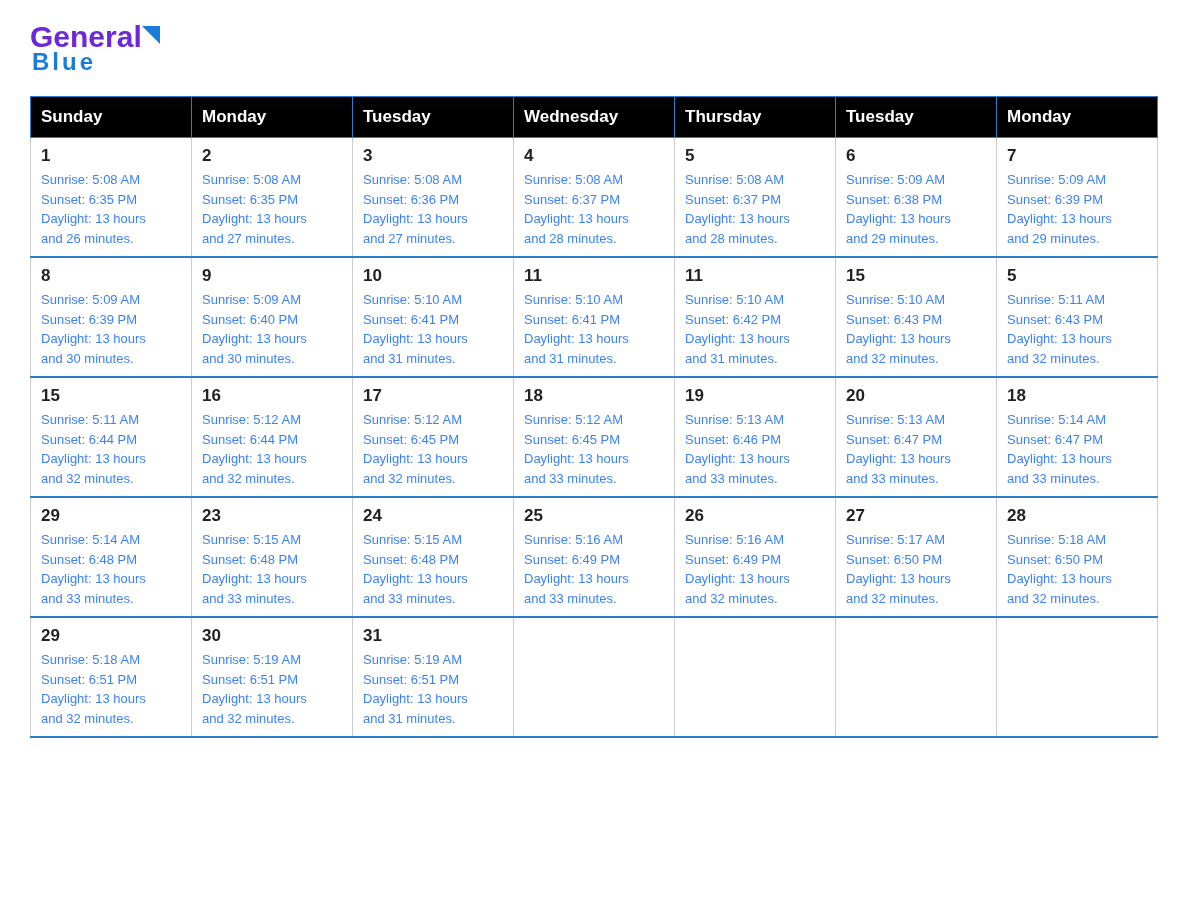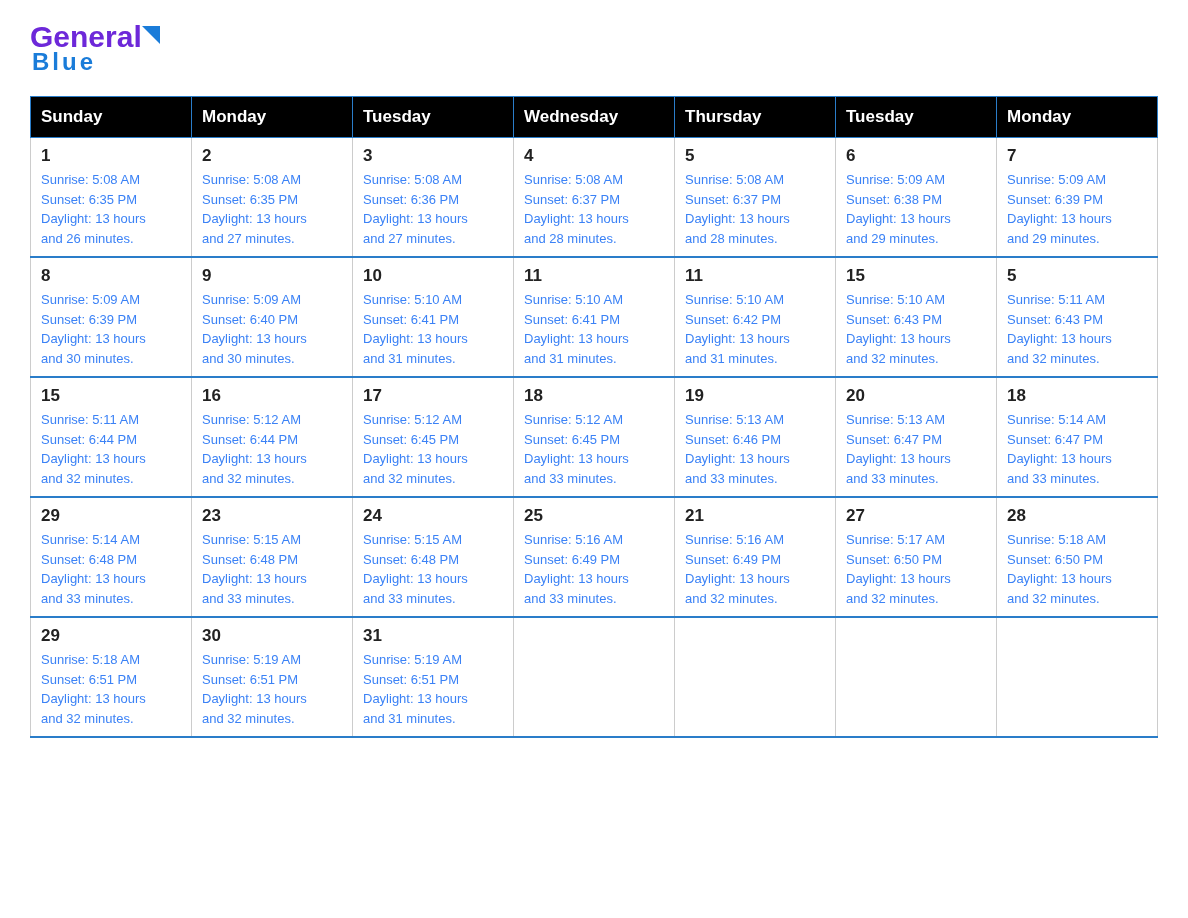--- a/index.html
+++ b/index.html
@@ -229,21 +229,21 @@
         </td>
         <td>
           <div class="day-number">24</div>
           <div class="day-info">Sunrise: 5:15 AM<br>Sunset: 6:48 PM<br>Daylight: 13 hours<br>and 33 minutes.</div>
         </td>
         <td>
           <div class="day-number">25</div>
           <div class="day-info">Sunrise: 5:16 AM<br>Sunset: 6:49 PM<br>Daylight: 13 hours<br>and 33 minutes.</div>
         </td>
         <td>
-          <div class="day-number">21</div>
+          <div class="day-number">26</div>
           <div class="day-info">Sunrise: 5:16 AM<br>Sunset: 6:49 PM<br>Daylight: 13 hours<br>and 32 minutes.</div>
         </td>
         <td>
           <div class="day-number">27</div>
           <div class="day-info">Sunrise: 5:17 AM<br>Sunset: 6:50 PM<br>Daylight: 13 hours<br>and 32 minutes.</div>
         </td>
         <td>
           <div class="day-number">28</div>
           <div class="day-info">Sunrise: 5:18 AM<br>Sunset: 6:50 PM<br>Daylight: 13 hours<br>and 32 minutes.</div>
         </td>

